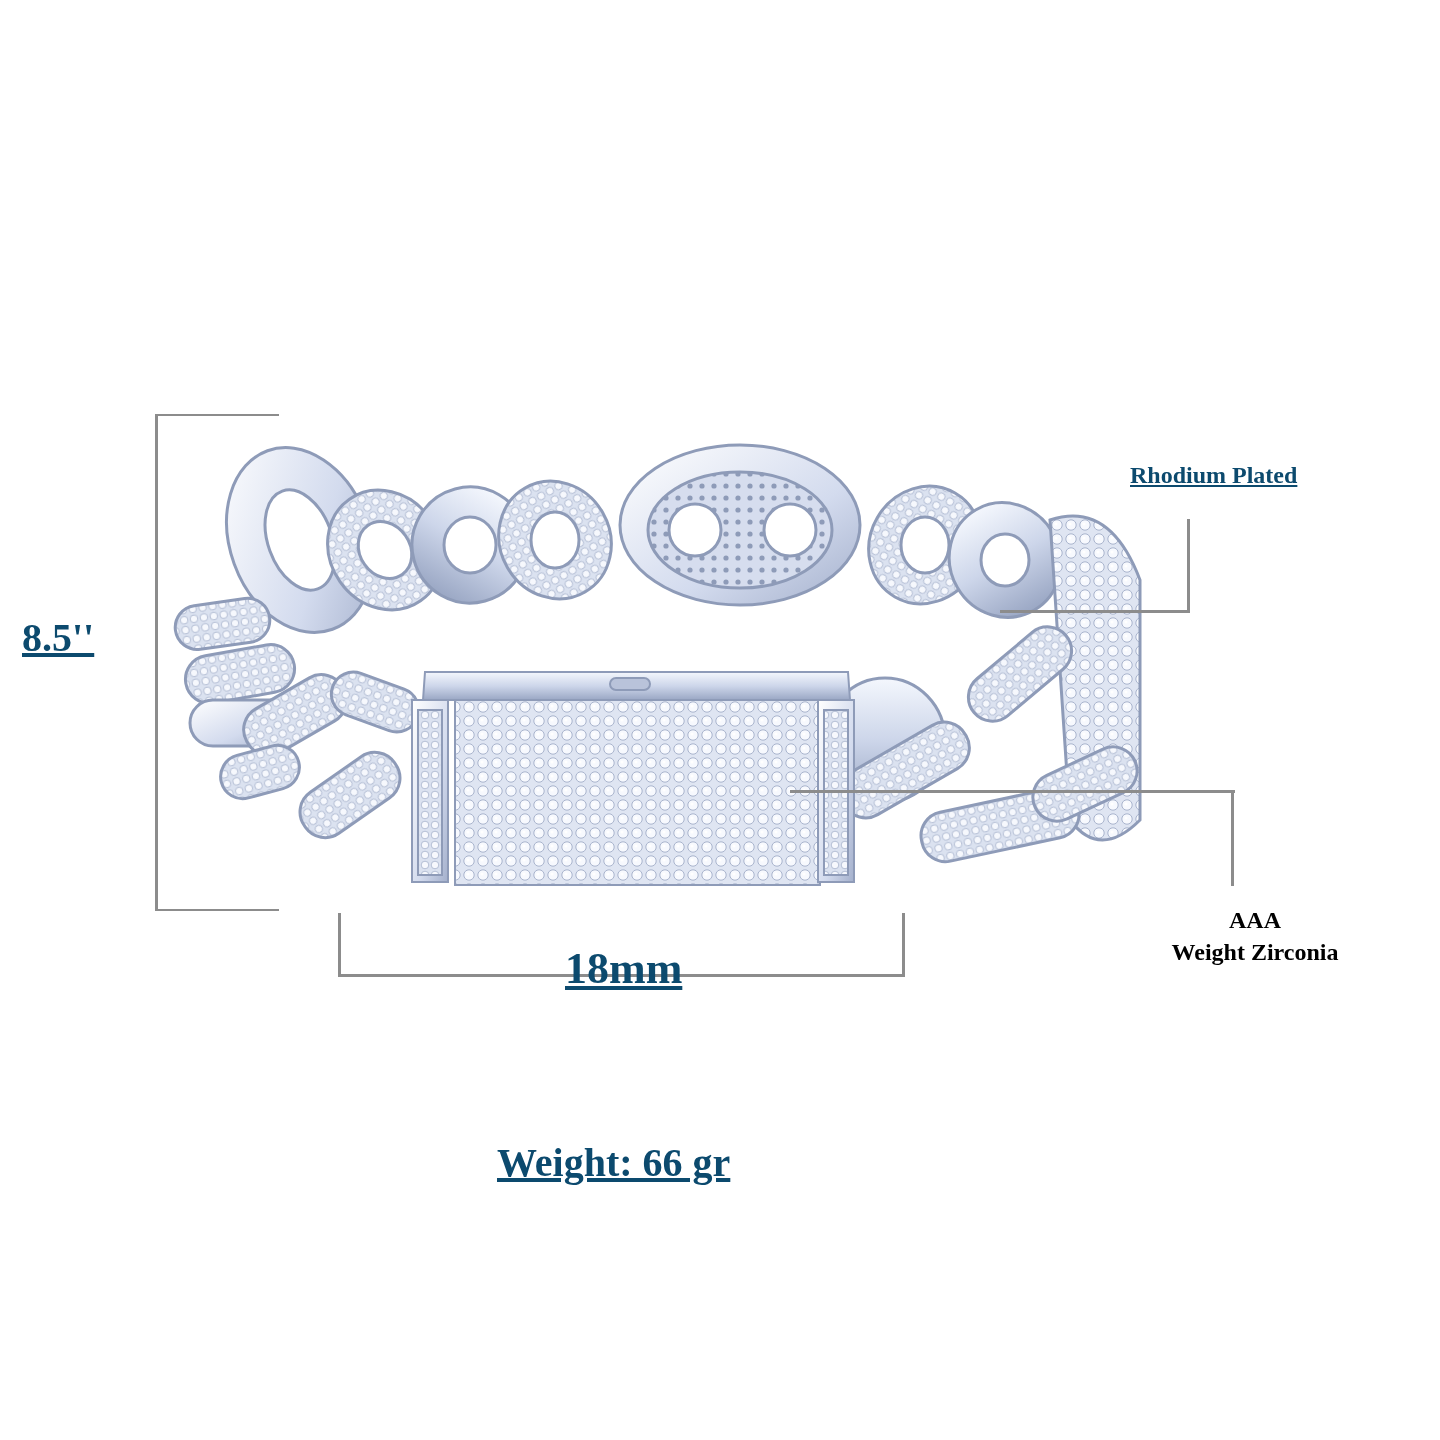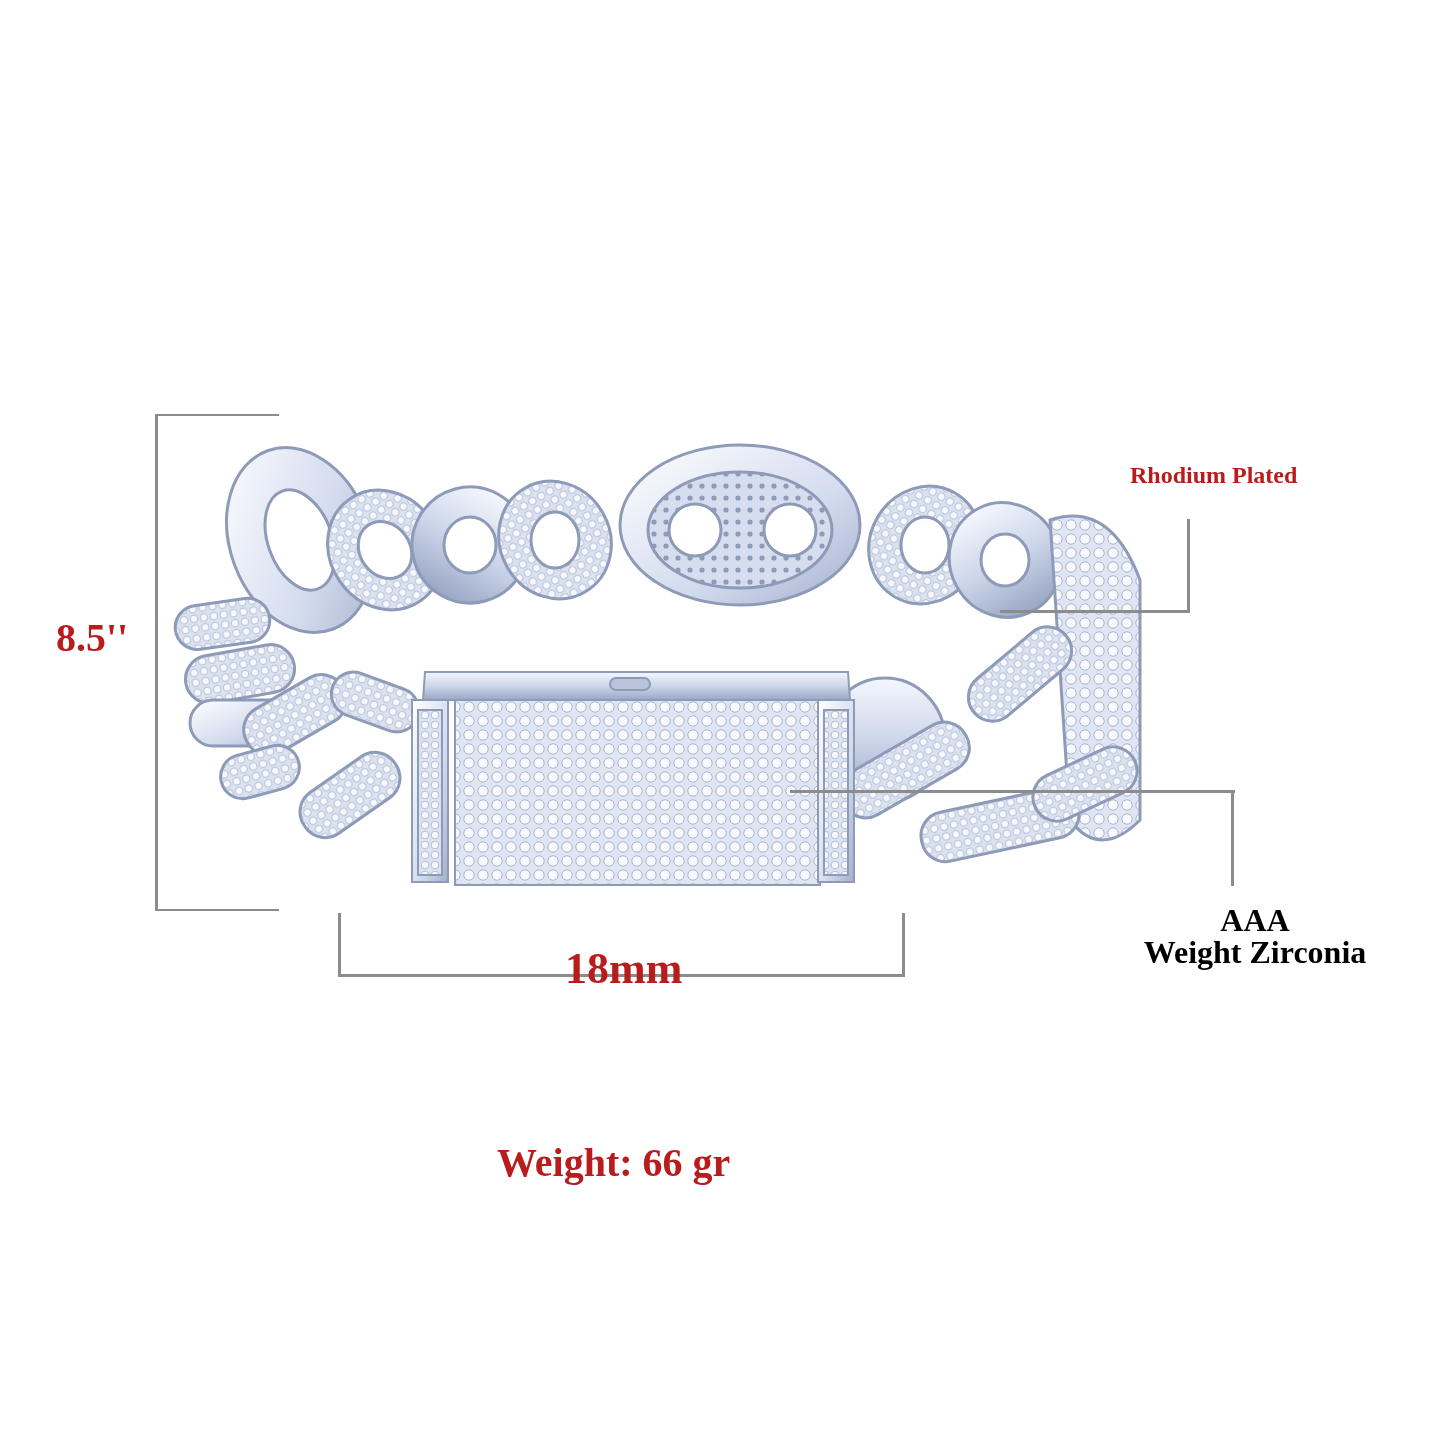--- a/index.html
+++ b/index.html
@@ -1,18 +1,18 @@
 <!DOCTYPE html>
 <html><head>
   <meta charset="utf-8">
   <style>
     html, body { margin: 0; padding: 0; background: #ffffff; }
     body { width: 1440px; height: 1440px; position: relative; overflow: hidden;
            font-family: "Liberation Serif", "DejaVu Serif", serif; color: #000; }
-    .label { position: absolute; font-weight: bold; white-space: nowrap; color: #b91c1c; }
+    .label { position: absolute; font-weight: bold; white-space: nowrap; color: #0c4a6e; text-decoration: underline; }
     .line { position: absolute; background: #8c8c8c; }
     #product-art { position: absolute; left: 0; top: 0; width: 1440px; height: 1440px; }
   </style>
 </head>
 <body>
 
 <svg id="product-art" viewBox="0 0 1440 1440" xmlns="http://www.w3.org/2000/svg">
   <defs>
     <linearGradient id="metal" x1="0" y1="0" x2="0" y2="1">
       <stop offset="0" stop-color="#f4f7fd"></stop>
@@ -96,24 +96,24 @@
 <div class="line" style="left:338px; top:913px; width:3px; height:64px;"></div>
 <div class="line" style="left:338px; top:974px; width:567px; height:3px;"></div>
 <div class="line" style="left:902px; top:913px; width:3px; height:64px;"></div>
 
 <div class="line" style="left:1187px; top:519px; width:3px; height:94px;"></div>
 <div class="line" style="left:1000px; top:610px; width:190px; height:3px;"></div>
 
 <div class="line" style="left:790px; top:790px; width:445px; height:3px;"></div>
 <div class="line" style="left:1231px; top:790px; width:3px; height:96px;"></div>
 
-<div class="label" style="left:56px; top:614px; font-size:40px;">8.5''</div>
+<div class="label" style="left:22px; top:614px; font-size:40px;">8.5''</div>
 
 <div class="label" style="left:565px; top:943px; font-size:44px;">18mm</div>
 
 <div class="label" style="left:1130px; top:462px; font-size:24px;">Rhodium Plated</div>
 
-<div style="position:absolute; left:1140px; top:904px; width:230px; text-align:center; font-weight:bold; font-size:32px; line-height:32px;">
+<div style="position:absolute; left:1140px; top:904px; width:230px; text-align:center; font-weight:bold; font-size:24px; line-height:32px;">
   <div>AAA</div>
   <div>Weight Zirconia</div>
 </div>
 
 <div class="label" style="left:497px; top:1139px; font-size:40px;">Weight: 66 gr</div>
 
 </body></html>

